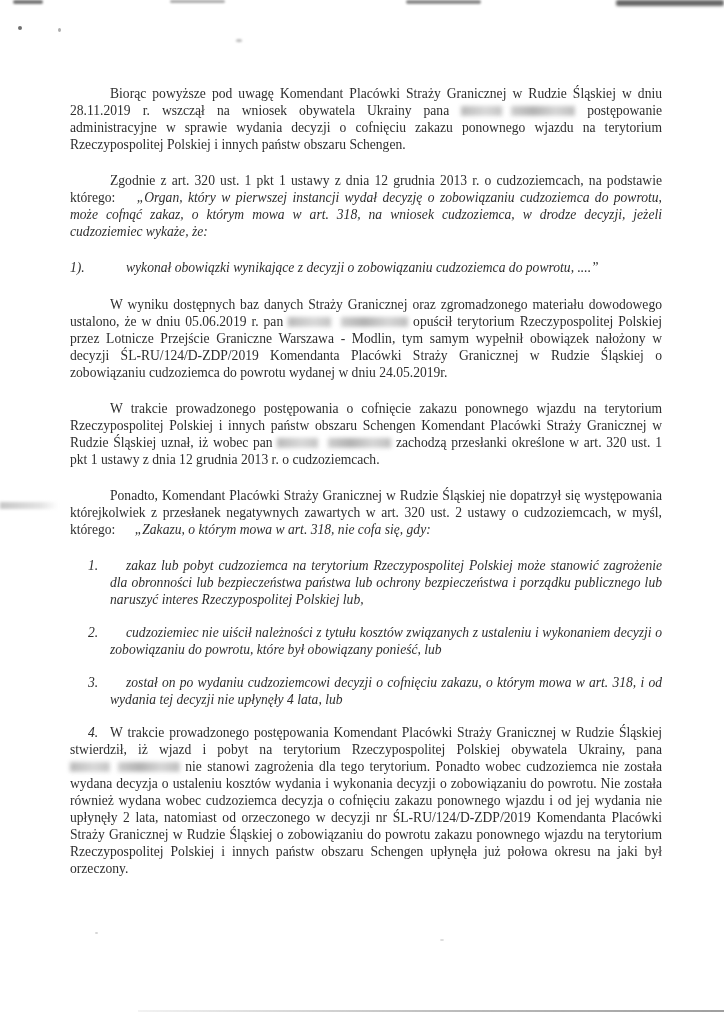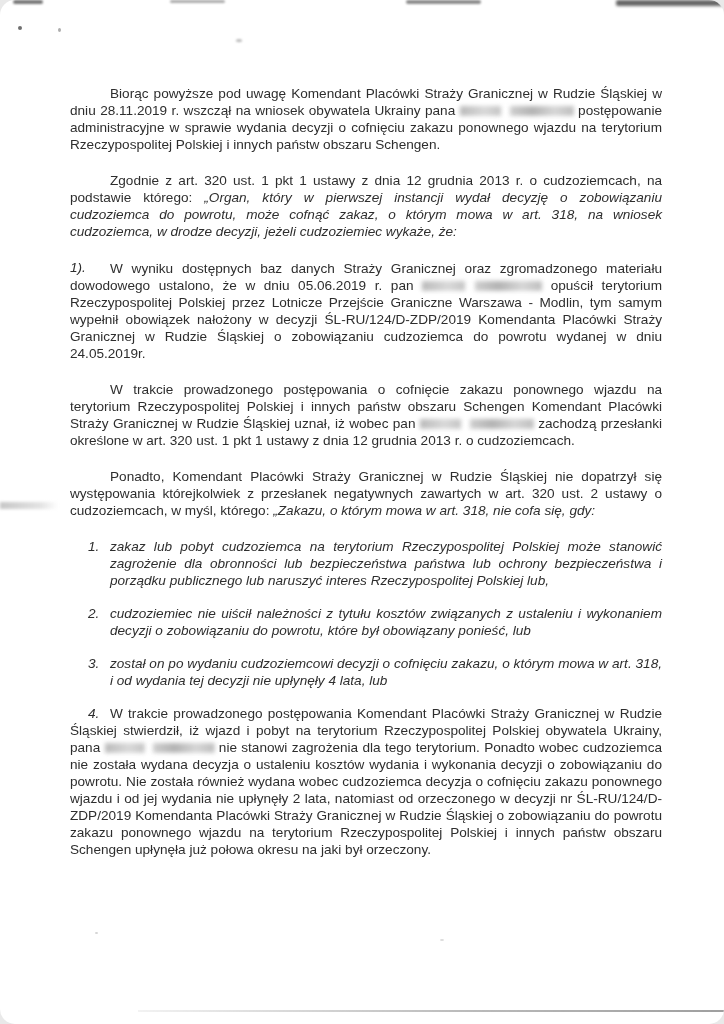--- a/index.html
+++ b/index.html
@@ -2,23 +2,22 @@
 <html><head>
 <meta charset="utf-8">
 <title>Scanned administrative decision page</title>
 <style>
   html,body{margin:0;padding:0;background:#e9e9e9;}
   .page{
     position:relative;
     width:724px;height:1024px;
     background:#ffffff;
     overflow:hidden;
-    font-family:Liberation Sans, sans-serif;
+    font-family:Liberation Serif, serif;
     color:#2e2e2e;
-    border-radius:15px;
   }
   .text-block{
     position:absolute;
     left:70px;top:85px;width:592px;
     font-size:13.6px;line-height:17px;
     text-align:justify;
   }
   .para{margin:0 0 19px 0;text-indent:40px;}
   .quote-item{
     margin:0 0 20px 0;
@@ -27,21 +26,21 @@
     font-style:italic;
   }
   .quote-item .marker{position:absolute;left:0;top:0;}
   .list-item{
     margin:0 0 16px 18px;
     position:relative;
     padding-left:22px;text-indent:0;
     font-style:italic;
   }
   .list-item .marker{position:absolute;left:0;top:0;}
-  .it{font-style:italic;}
+  .it{font-style:italic;margin-left:16px;}
   .redacted{
     display:inline-block;
     height:12px;
     vertical-align:-2px;
     border-radius:2px;
     background:
       linear-gradient(90deg,#a8a8a8,#cfcfcf 60%,#b5b5b5) left center/36% 82% no-repeat,
       linear-gradient(90deg,#c2c2c2,#9f9f9f 35%,#cccccc 70%,#adadad) right center/56% 82% no-repeat;
     filter:blur(2.2px);
     opacity:.8;
@@ -73,21 +72,21 @@
   <div class="art a-d2"></div>
   <div class="art a-d3"></div>
   <div class="art a-d4"></div>
   <div class="art a-d5"></div>
   <div class="art a-streak"></div>
   <div class="art a-bottom"></div>
 
   <div class="text-block">
       <div class="para"><span>Biorąc powyższe pod uwagę Komendant Placówki Straży Granicznej w Rudzie Śląskiej w dniu 28.11.2019 r. wszczął na wniosek obywatela Ukrainy pana </span><span class="redacted" style="width: 114px;"></span><span> postępowanie administracyjne w sprawie wydania decyzji o cofnięciu zakazu ponownego wjazdu na terytorium Rzeczypospolitej Polskiej i innych państw obszaru Schengen.</span></div>
       <div class="para"><span>Zgodnie z art. 320 ust. 1 pkt 1 ustawy z dnia 12 grudnia 2013 r. o cudzoziemcach, na podstawie którego: </span><span class="it">„Organ, który w pierwszej instancji wydał decyzję o zobowiązaniu cudzoziemca do powrotu, może cofnąć zakaz, o którym mowa w art. 318, na wniosek cudzoziemca, w drodze decyzji, jeżeli cudzoziemiec wykaże, że:</span></div>
-      <div class="quote-item"><span class="marker">1).</span></div>
+      <div class="quote-item"><span class="marker">1).</span><span class="it">wykonał obowiązki wynikające z decyzji o zobowiązaniu cudzoziemca do powrotu, ....”</span></div>
       <div class="para"><span>W wyniku dostępnych baz danych Straży Granicznej oraz zgromadzonego materiału dowodowego ustalono, że w dniu 05.06.2019 r. pan </span><span class="redacted" style="width: 120px;"></span><span> opuścił terytorium Rzeczypospolitej Polskiej przez Lotnicze Przejście Graniczne Warszawa - Modlin, tym samym wypełnił obowiązek nałożony w decyzji ŚL-RU/124/D-ZDP/2019 Komendanta Placówki Straży Granicznej w Rudzie Śląskiej o zobowiązaniu cudzoziemca do powrotu wydanej w dniu 24.05.2019r.</span></div>
       <div class="para"><span>W trakcie prowadzonego postępowania o cofnięcie zakazu ponownego wjazdu na terytorium Rzeczypospolitej Polskiej i innych państw obszaru Schengen Komendant Placówki Straży Granicznej w Rudzie Śląskiej uznał, iż wobec pan </span><span class="redacted" style="width: 114px;"></span><span> zachodzą przesłanki określone w art. 320 ust. 1 pkt 1 ustawy z dnia 12 grudnia 2013 r. o cudzoziemcach.</span></div>
       <div class="para"><span>Ponadto, Komendant Placówki Straży Granicznej w Rudzie Śląskiej nie dopatrzył się występowania którejkolwiek z przesłanek negatywnych zawartych w art. 320 ust. 2 ustawy o cudzoziemcach,  w myśl,  którego: </span><span class="it">„Zakazu, o którym mowa w art. 318, nie cofa się, gdy:</span></div>
       <div class="list-item"><span class="marker">1.</span><span class="it">zakaz lub pobyt cudzoziemca na terytorium Rzeczypospolitej Polskiej może stanowić zagrożenie dla obronności lub bezpieczeństwa państwa lub ochrony bezpieczeństwa i porządku publicznego lub naruszyć interes Rzeczypospolitej Polskiej lub,</span></div>
       <div class="list-item"><span class="marker">2.</span><span class="it">cudzoziemiec nie uiścił należności z tytułu kosztów związanych z ustaleniu i wykonaniem decyzji o zobowiązaniu do powrotu, które był obowiązany ponieść, lub</span></div>
       <div class="list-item"><span class="marker">3.</span><span class="it">został on po wydaniu cudzoziemcowi decyzji o cofnięciu zakazu, o którym mowa w art. 318, i od wydania tej decyzji nie upłynęły 4 lata, lub</span></div>
       <div class="list-item"><span class="marker">4.</span></div>
       <div class="para"><span>W trakcie prowadzonego postępowania Komendant Placówki Straży Granicznej w Rudzie Śląskiej stwierdził, iż wjazd i pobyt na terytorium Rzeczypospolitej Polskiej obywatela Ukrainy, pana </span><span class="redacted" style="width: 110px;"></span><span> nie stanowi zagrożenia dla tego terytorium. Ponadto wobec cudzoziemca nie została wydana decyzja o ustaleniu kosztów wydania i wykonania  decyzji o zobowiązaniu do powrotu. Nie została również wydana wobec cudzoziemca decyzja o cofnięciu zakazu ponownego wjazdu i od jej wydania nie upłynęły 2 lata, natomiast od orzeczonego w decyzji nr ŚL-RU/124/D-ZDP/2019 Komendanta Placówki Straży Granicznej w Rudzie Śląskiej  o zobowiązaniu do powrotu zakazu ponownego wjazdu na terytorium Rzeczypospolitej Polskiej i innych państw obszaru Schengen upłynęła już połowa okresu na jaki był orzeczony.</span></div>
     </div>
 </div>

